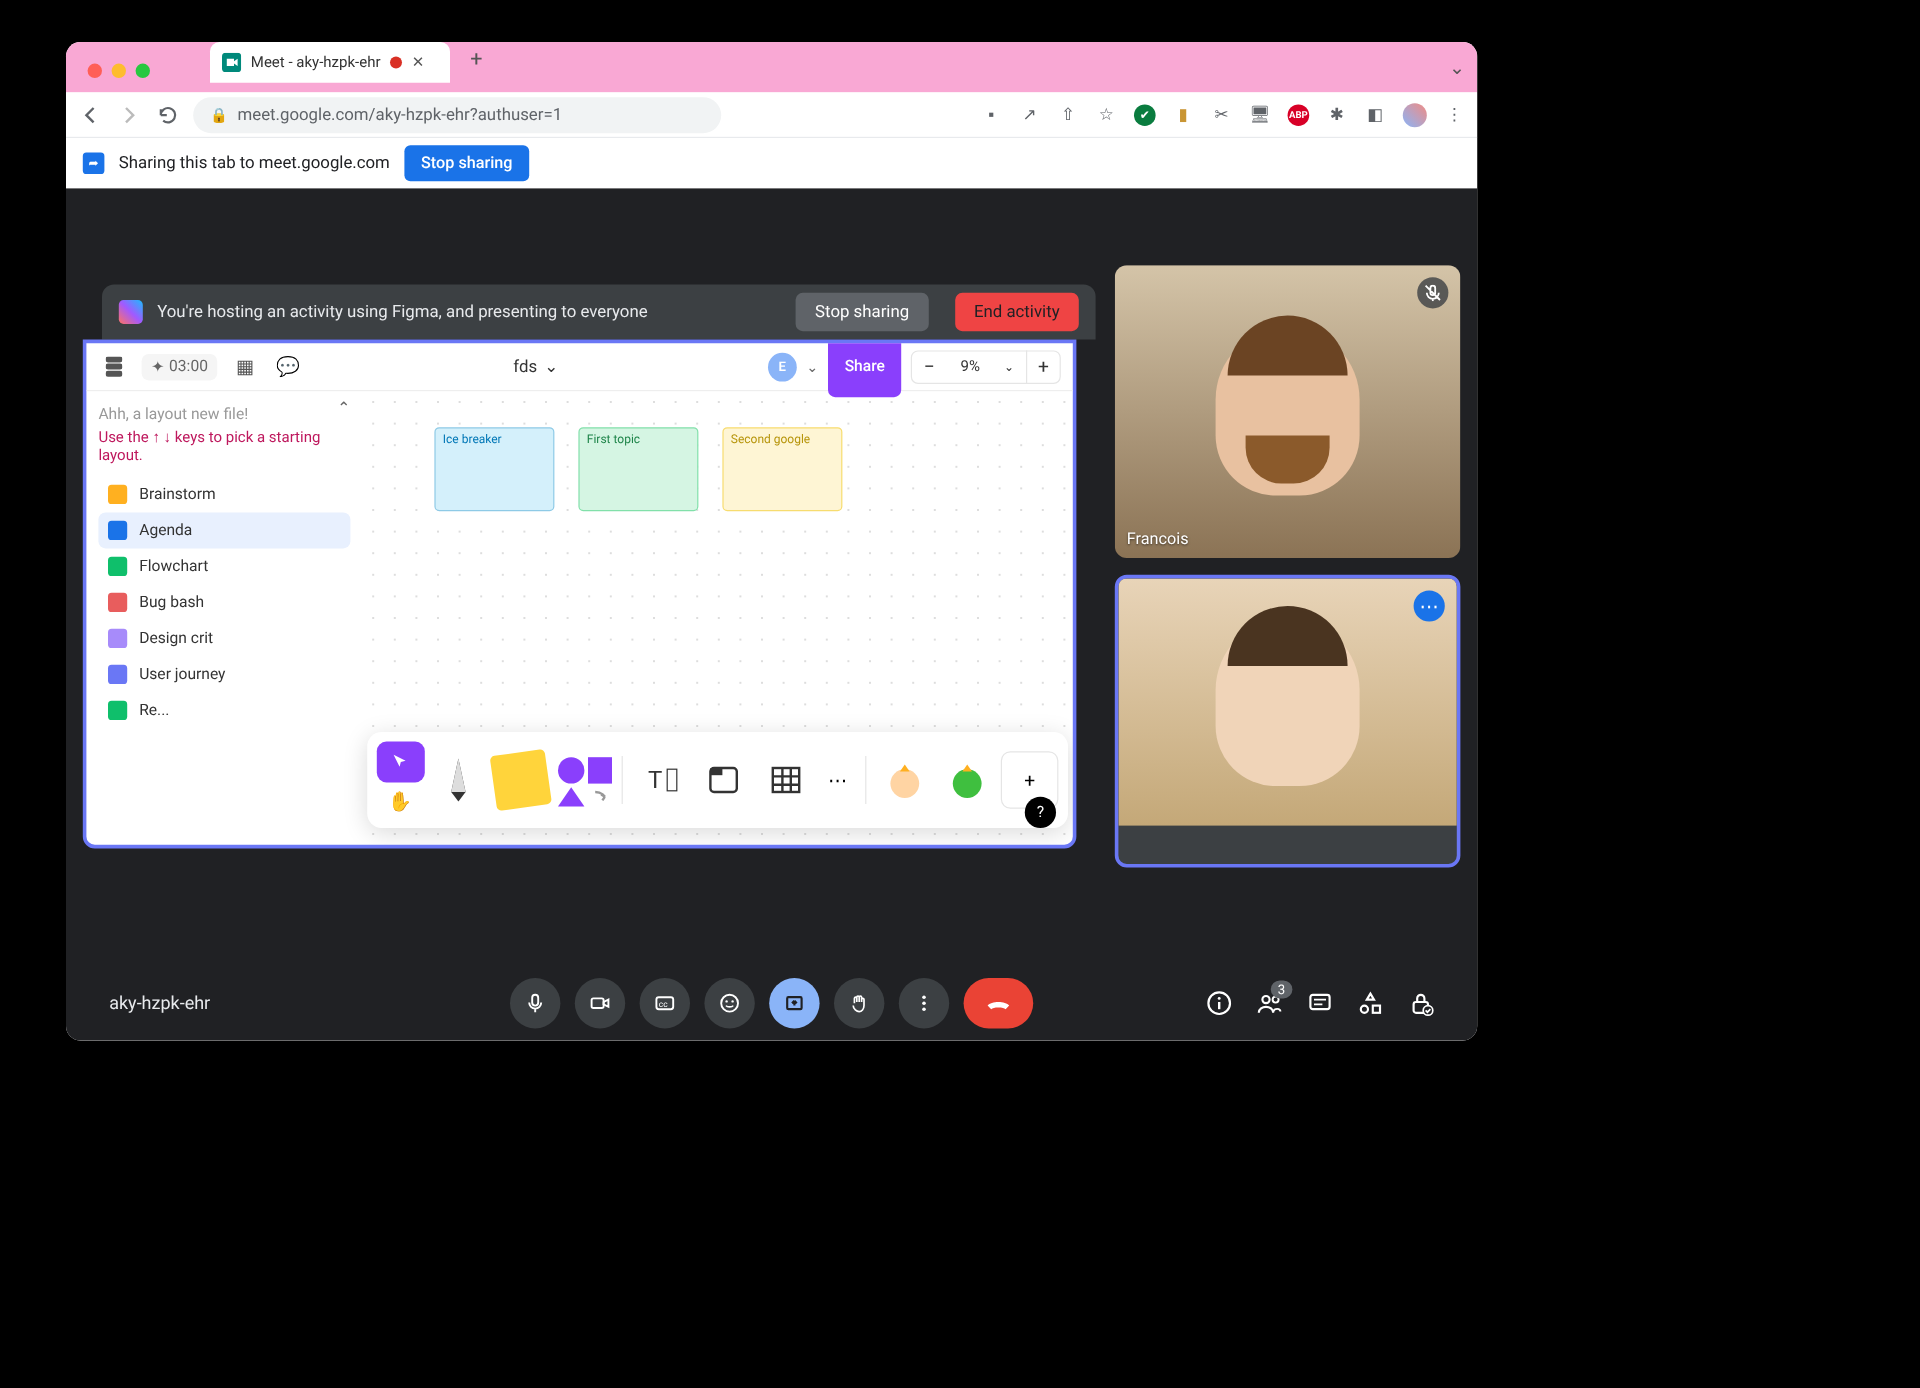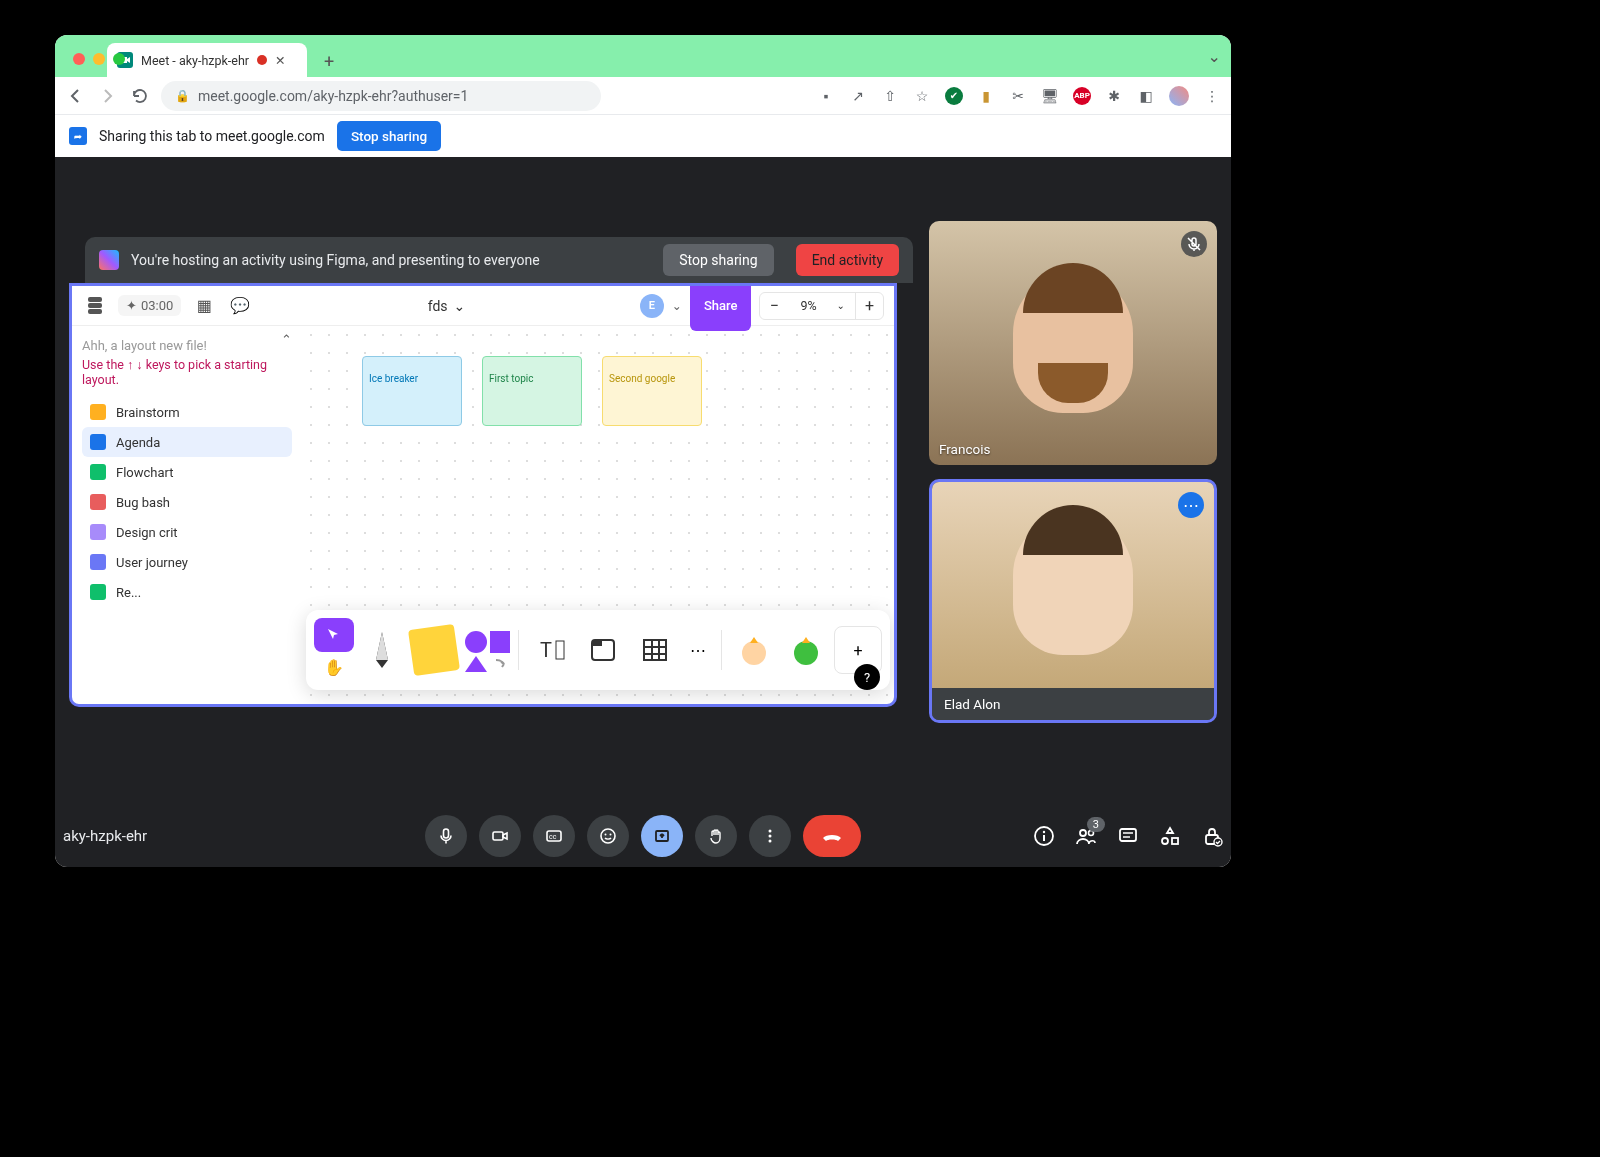--- a/index.html
+++ b/index.html
@@ -2,21 +2,21 @@
 <html><head>
 <meta charset="utf-8">
 <style>
   * { box-sizing: border-box; margin: 0; padding: 0; font-family: -apple-system, "Segoe UI", Roboto, sans-serif; }
   body { background: #000; width: 1600px; height: 1157px; overflow: hidden; position: relative; }
   .frame { position: absolute; left: 55px; top: 35px; width: 1176px; height: 832px; background: #fff; border-radius: 12px; overflow: hidden; box-shadow: 0 10px 40px rgba(0,0,0,.5); }
   
   .win-controls { position: absolute; left: 18px; top: 18px; display: flex; gap: 8px; }
   .wc { width: 12px; height: 12px; border-radius: 50%; }
   .wc.red{background:#ff5f57}.wc.yel{background:#febc2e}.wc.grn{background:#28c840}
-  .tabstrip { height: 42px; background: #86efac; display: flex; align-items: flex-end; padding-left: 52px; }
+  .tabstrip { height: 42px; background: #f9a8d4; display: flex; align-items: flex-start; padding-left: 120px; }
   .tab { background: #fff; height: 34px; border-radius: 8px 8px 0 0; display: flex; align-items: center; padding: 0 10px; gap: 8px; font-size: 12.5px; color: #333; min-width: 200px; }
   .tab .rec { width: 10px; height: 10px; border-radius: 50%; background: #d93025; }
   .tab .x { color: #555; cursor: pointer; }
   .newtab { width: 28px; height: 28px; display:flex;align-items:center;justify-content:center;color:#555;font-size:18px;margin-left:8px;margin-bottom:2px;}
   .chev { margin-left:auto; margin-right:10px; color:#555; align-self:center;}
   
   .urlrow { height: 38px; background: #fff; display: flex; align-items: center; padding: 0 10px; gap: 10px; border-bottom:1px solid #e8eaed;}
   .navbtn { width: 22px; height: 22px; display:flex;align-items:center;justify-content:center;color:#5f6368; cursor:pointer;}
   .omnibox { flex: 0 0 auto; background: #f1f3f4; border-radius: 16px; height: 30px; display: flex; align-items: center; padding: 0 14px; gap: 8px; color: #5f6368; font-size: 14px; width:440px;}
   .omnibox .lock{font-size:12px}
@@ -52,21 +52,21 @@
   .zbtn{width:28px;height:28px;display:flex;align-items:center;justify-content:center;color:#333;cursor:pointer;}
   .figbody{display:flex;height:calc(100% - 40px);}
   .figside{width:230px;padding:8px 10px;font-size:13px;color:#333;position:relative;}
   .freshfile{color:#999;font-size:13px;margin:4px 0;}
   .hint{color:#be185d;font-size:12.5px;margin:4px 0 10px;}
   .closex{position:absolute;right:10px;top:6px;color:#666;cursor:pointer;}
   .tmpl{display:flex;align-items:center;gap:10px;padding:7px 8px;border-radius:6px;cursor:pointer;}
   .tmpl.sel{background:#e8f0fe;}
   .ticon{width:16px;height:16px;border-radius:3px;}
   .canvas{flex:1;position:relative;background-image:radial-gradient(circle,#ddd 1px,transparent 1px);background-size:18px 18px;}
-  .note{position:absolute;width:100px;height:70px;border-radius:4px;font-size:10px;padding:16px 6px;}
+  .note{position:absolute;width:100px;height:70px;border-radius:4px;font-size:10px;padding:4px 6px;}
   .note.n1{left:60px;top:30px;background:#d4f0fb;border:1px solid #8ecae6;color:#0077b6;}
   .note.n2{left:180px;top:30px;background:#d5f5e3;border:1px solid #82e0aa;color:#1e8449;}
   .note.n3{left:300px;top:30px;background:#fef5d4;border:1px solid #f7dc6f;color:#b7950b;}
   .toolbar{position:absolute;bottom:14px;left:50%;transform:translateX(-50%);background:#fff;border-radius:12px;box-shadow:0 4px 20px rgba(0,0,0,.15);display:flex;align-items:center;padding:8px;gap:4px;}
   .tslot{width:48px;height:48px;display:flex;align-items:center;justify-content:center;border-radius:8px;cursor:pointer;}
   .tslot.sel{background:#8a3ffc;color:#fff;}
   .tsep{width:1px;height:40px;background:#e5e5e5;margin:0 4px;}
   .sticky{width:46px;height:46px;background:#ffd43b;border-radius:4px;transform:rotate(-8deg);}
   .helpbtn{position:absolute;right:14px;bottom:14px;width:26px;height:26px;border-radius:50%;background:#000;color:#fff;display:flex;align-items:center;justify-content:center;font-size:13px;}
   
@@ -77,21 +77,21 @@
   .ptile .namebar{position:absolute;left:10px;bottom:8px;color:#fff;font-size:13.5px;text-shadow:0 1px 2px rgba(0,0,0,.6);}
   .ptile.t2 .namebar{left:0;right:0;bottom:0;padding:8px 12px;background:#3c4043;text-shadow:none;}
   .muteic{position:absolute;right:10px;top:10px;width:26px;height:26px;border-radius:50%;background:rgba(60,64,67,.8);display:flex;align-items:center;justify-content:center;}
   .moreic{position:absolute;right:10px;top:10px;width:26px;height:26px;border-radius:50%;background:#1a73e8;display:flex;align-items:center;justify-content:center;color:#fff;}
   .face{width:120px;height:140px;border-radius:60px 60px 50px 50px;position:relative;}
   .face.f1{background:#e8c1a0;}
   .face.f2{background:#f0d4b8;}
   .hair{position:absolute;top:-10px;left:10px;right:10px;height:50px;background:#6b4423;border-radius:50px 50px 0 0;}
   .beard{position:absolute;bottom:10px;left:25px;right:25px;height:40px;background:#8b5a2b;border-radius:0 0 30px 30px;}
   
-  .bottombar{position:absolute;left:0;right:0;bottom:0;height:62px;display:flex;align-items:center;padding:0 8px;}
+  .bottombar{position:absolute;left:0;right:0;bottom:0;height:62px;display:flex;align-items:center;padding:0 36px;}
   .roomcode{color:#e8eaed;font-size:15px;}
   .controls{position:absolute;left:50%;transform:translateX(-50%);display:flex;gap:12px;}
   .cbtn{width:42px;height:42px;border-radius:50%;background:#3c4043;display:flex;align-items:center;justify-content:center;cursor:pointer;}
   .cbtn.present{background:#8ab4f8;}
   .cbtn.hangup{background:#ea4335;border-radius:22px;width:58px;}
   .rightctrl{margin-left:auto;display:flex;gap:20px;align-items:center;}
   .rbtn{position:relative;cursor:pointer;}
   .badge{position:absolute;top:-8px;right:-8px;background:#5f6368;color:#fff;border-radius:10px;font-size:11px;padding:1px 6px;}
   svg{display:block;}
 </style>
@@ -327,21 +327,20 @@
         </div>
       <div class="namebar">Francois</div>
     </div>
     <div class="ptile t2">
       <div class="vimg" style="background:linear-gradient(#e8d4b8,#c4a878);height:calc(100% - 32px)">
           <div class="face f2">
             <div class="hair" style="background:#4a3420"></div>
           </div>
         </div>
       <div class="moreic">⋯</div>
-      <div class="namebar">Elad Alon</div>
     </div>
 
     <div class="bottombar">
       <div class="roomcode">aky-hzpk-ehr</div>
       <div class="controls">
         <div class="cbtn">
             <svg width="18" height="18">
               <path d="M9 2a2.5 2.5 0 0 1 2.5 2.5v4a2.5 2.5 0 0 1-5 0v-4A2.5 2.5 0 0 1 9 2zm-5 6.5a5 5 0 0 0 10 0M9 13.5v3" stroke="#fff" stroke-width="1.6" fill="none"></path>
             </svg>
           </div>

